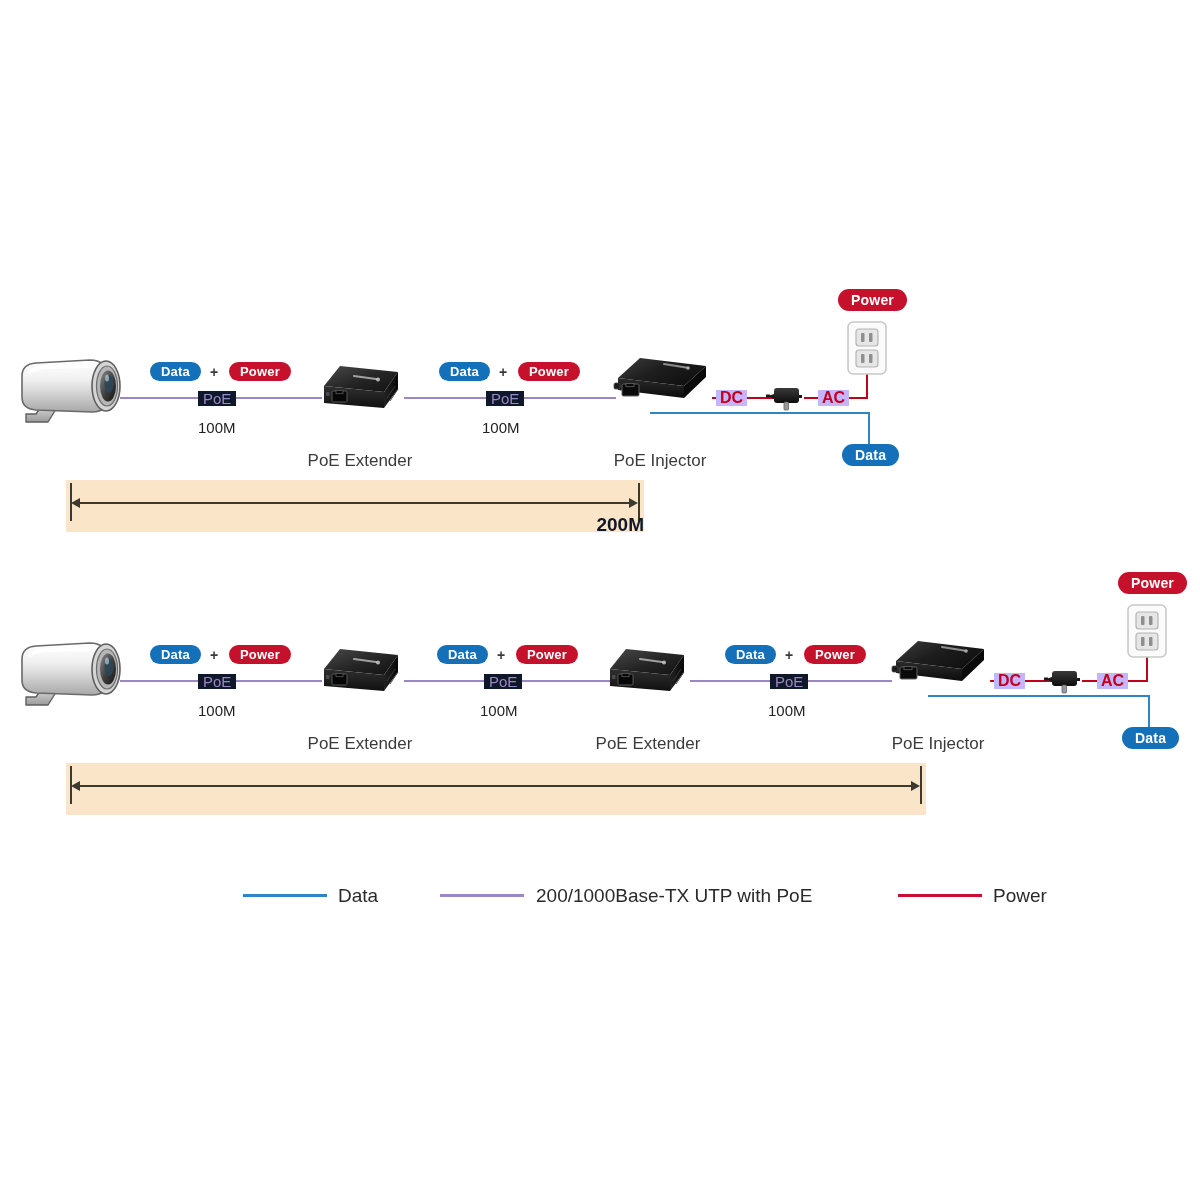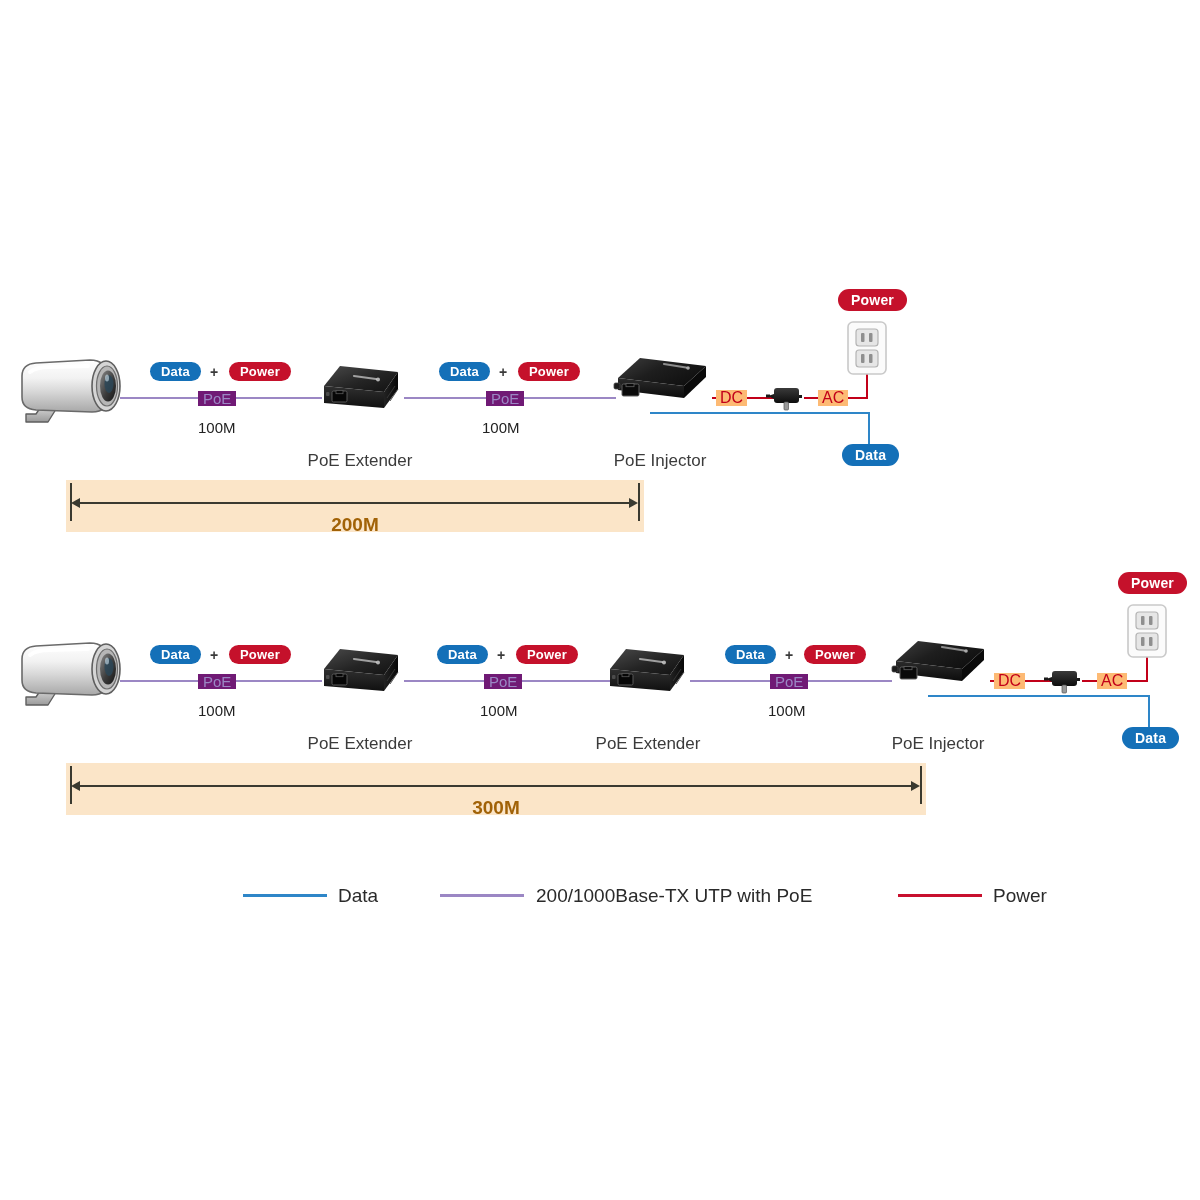--- a/index.html
+++ b/index.html
@@ -36,46 +36,46 @@
 
   
   .line-h{position:absolute;height:2px;}
   .line-v{position:absolute;width:2px;}
   .poe-line{background:#9b87c4;}
   .power-line{background:#c20019;}
   .data-line{background:#2e86c8;}
 
   .poe-label{
     position:absolute;color:#9b87c4;font-size:15px;line-height:1;
-    background:#701a75;padding:0 5px;
+    background:#0f172a;padding:0 5px;
   }
   .dist-label{
     position:absolute;color:#222;font-size:15px;line-height:1;font-weight:500;
   }
   .dc-label,.ac-label{
-    position:absolute;color:#c20019;font-size:16px;font-weight:400;line-height:1;
-    background:#fdba74;padding:0 4px;
+    position:absolute;color:#c20019;font-size:16px;font-weight:700;line-height:1;
+    background:#c4b5fd;padding:0 4px;
   }
   .dev-label{
     position:absolute;color:#3b3b3b;font-size:17px;line-height:1;
     text-align:center;white-space:nowrap;
   }
 
   
   .camera{position:absolute;}
 
   
   .measure-bar{
     position:absolute;background:#fbe5c8;
   }
   .measure-tick{position:absolute;width:2px;background:#3a3a30;}
   .measure-line{position:absolute;height:1.6px;background:#3a3a30;}
   .measure-text{
-    position:absolute;color:#a16207;font-size:19px;font-weight:bold;
-    line-height:1;text-align:center;
+    position:absolute;color:#0f172a;font-size:19px;font-weight:bold;
+    line-height:1;text-align:right;
   }
   .arrow-l,.arrow-r{position:absolute;width:0;height:0;
      border-top:5px solid transparent;border-bottom:5px solid transparent;}
   .arrow-l{border-right:9px solid #3a3a30;}
   .arrow-r{border-left:9px solid #3a3a30;}
 
   
   .legend{position:absolute;left:0;top:878px;width:1200px;height:40px;}
   .legend-line{position:absolute;height:2.5px;top:16px;}
   .legend-text{position:absolute;top:8px;font-size:19px;color:#2a2a2a;line-height:1;white-space:nowrap;}
@@ -414,21 +414,20 @@
     <div class="line-h data-line" style="left:928px;top:132px;width:222px;"></div>
     <div class="line-v data-line" style="left:1148px;top:132px;height:42px;"></div>
     <div class="badge badge-data" style="left:1122px;top:164px;height:22px;font-size:14px;padding:0 13px;">Data</div>
 
     <div class="measure-bar" style="left:66px;top:200px;width:860px;height:52px;"></div>
     <div class="measure-tick" style="left:70px;top:203px;height:38px;"></div>
     <div class="measure-tick" style="left:920px;top:203px;height:38px;"></div>
     <div class="measure-line" style="left:78px;top:222px;width:836px;"></div>
     <div class="arrow-l" style="left:71px;top:218px;"></div>
     <div class="arrow-r" style="left:911px;top:218px;"></div>
-    <div class="measure-text" style="left:66px;top:235px;width:860px;">300M</div>
   </div>
 
   <div class="legend">
     <div class="legend-line" style="left:243px;width:84px;background:#2e86c8;"></div>
     <div class="legend-text" style="left:338px;">Data</div>
 
     <div class="legend-line" style="left:440px;width:84px;background:#9b87c4;"></div>
     <div class="legend-text" style="left:536px;">200/1000Base-TX UTP with PoE</div>
 
     <div class="legend-line" style="left:898px;width:84px;background:#c8102e;"></div>

